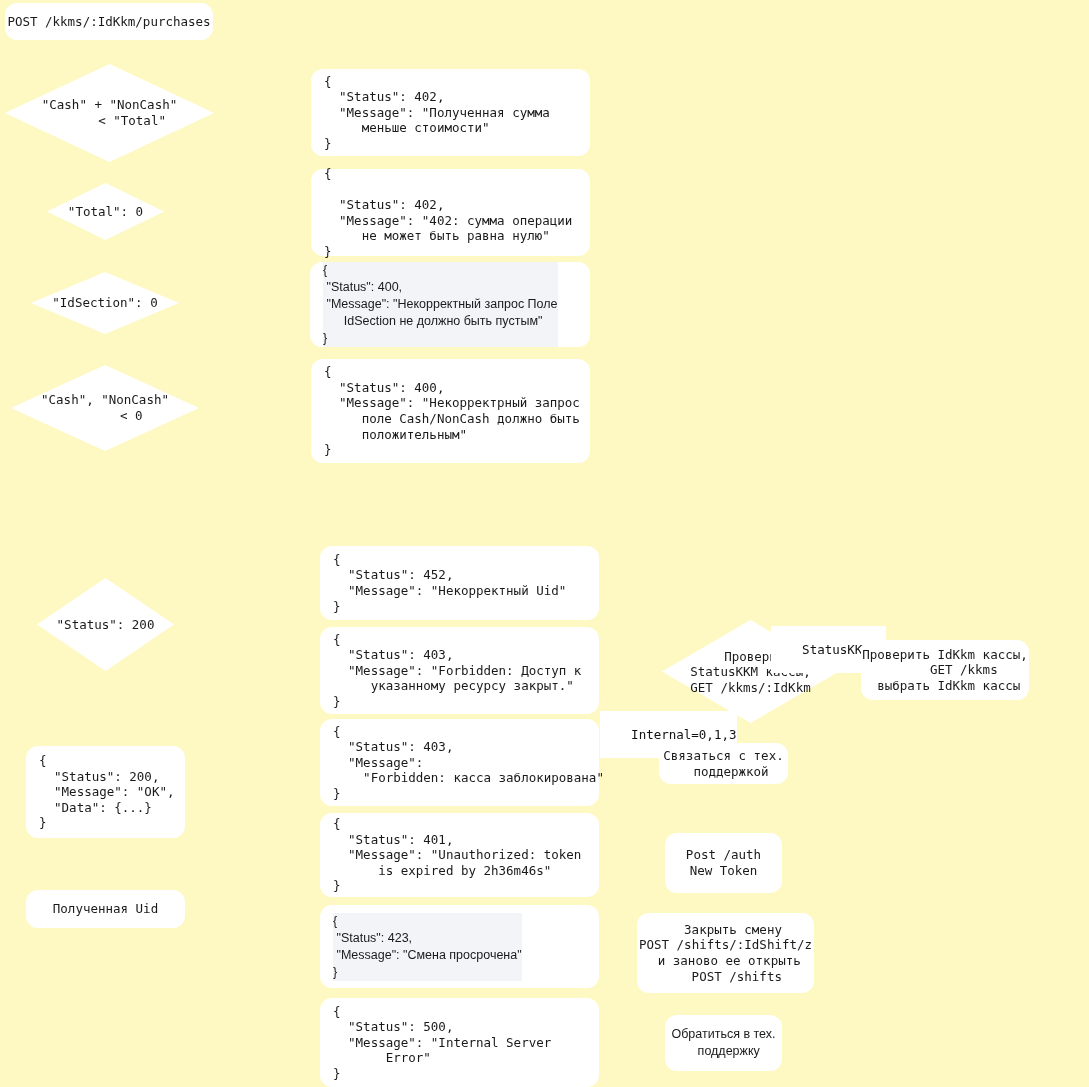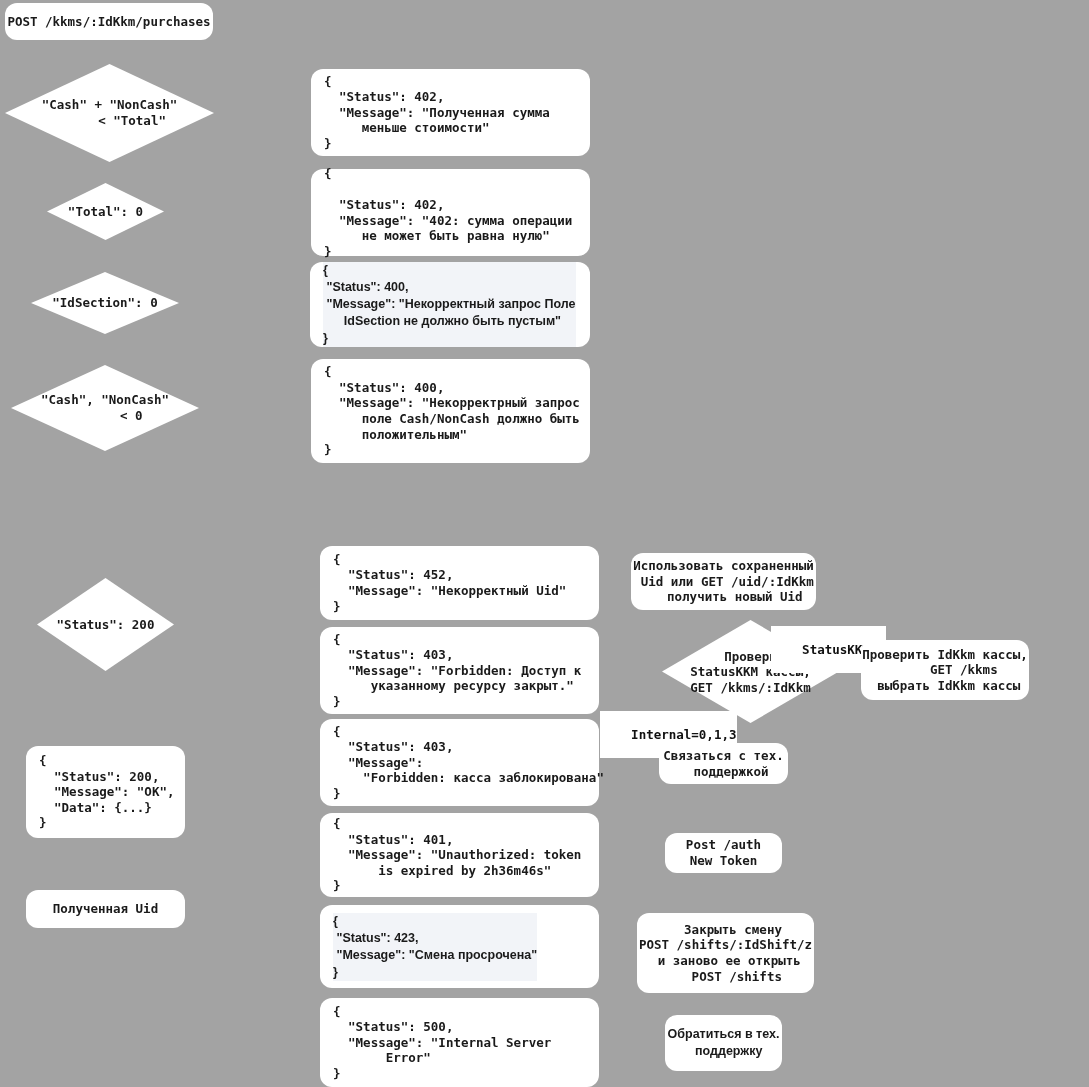--- a/index.html
+++ b/index.html
@@ -4,24 +4,23 @@
 <style>
   html, body {
     margin: 0;
     padding: 0;
     background: #000000;
   }
   #canvas {
     position: relative;
     width: 1089px;
     height: 1087px;
-    background: #a3a3a3;
+    background: #fef9c3;
     overflow: hidden;
     font-family: "DejaVu Sans Mono", "Liberation Mono", monospace;
-    font-weight: bold;
   }
 
   
   .node {
     position: absolute;
     background: #ffffff;
     color: #1a1a1a;
     border-radius: 12px;
     box-sizing: border-box;
     display: flex;
@@ -224,25 +223,20 @@
   </div>
 
   <div class="node" style="left:320px; top:998px; width:279px; height:89px; padding-left:13px;">
     <span class="txt">{
   "Status": 500,
   "Message": "Internal Server
        Error"
 }</span>
   </div>
 
-  <div class="node center" style="left:631px; top:553px; width:185px; height:57px;">
-    <span class="txt">Использовать сохраненный
- Uid или GET /uid/:IdKkm
-   получить новый Uid</span>
-  </div>
 
   <div class="diamond" style="left:662px; top:620px; width:177px; height:103px;">
     <svg width="177" height="103" viewBox="0 0 177 103">
       <polygon points="88.5,0 177,51.5 88.5,103 0,51.5" fill="#ffffff"></polygon>
     </svg>
     <div class="dlabel">  Проверить
 StatusKKM кассы,
 GET /kkms/:IdKkm</div>
   </div>
 
@@ -258,21 +252,21 @@
     <span class="txt">Проверить IdKkm кассы,
      GET /kkms
  выбрать IdKkm кассы</span>
   </div>
 
   <div class="node center" style="left:659px; top:743px; width:129px; height:41px;">
     <span class="txt">Связаться с тех.
   поддержкой</span>
   </div>
 
-  <div class="node center" style="left:665px; top:833px; width:117px; height:40px;">
+  <div class="node center" style="left:665px; top:833px; width:117px; height:60px;">
     <span class="txt">Post /auth
 New Token</span>
   </div>
 
   <div class="node center" style="left:637px; top:913px; width:177px; height:80px;">
     <span class="txt">  Закрыть смену
 POST /shifts/:IdShift/z
  и заново ее открыть
    POST /shifts</span>
   </div>

